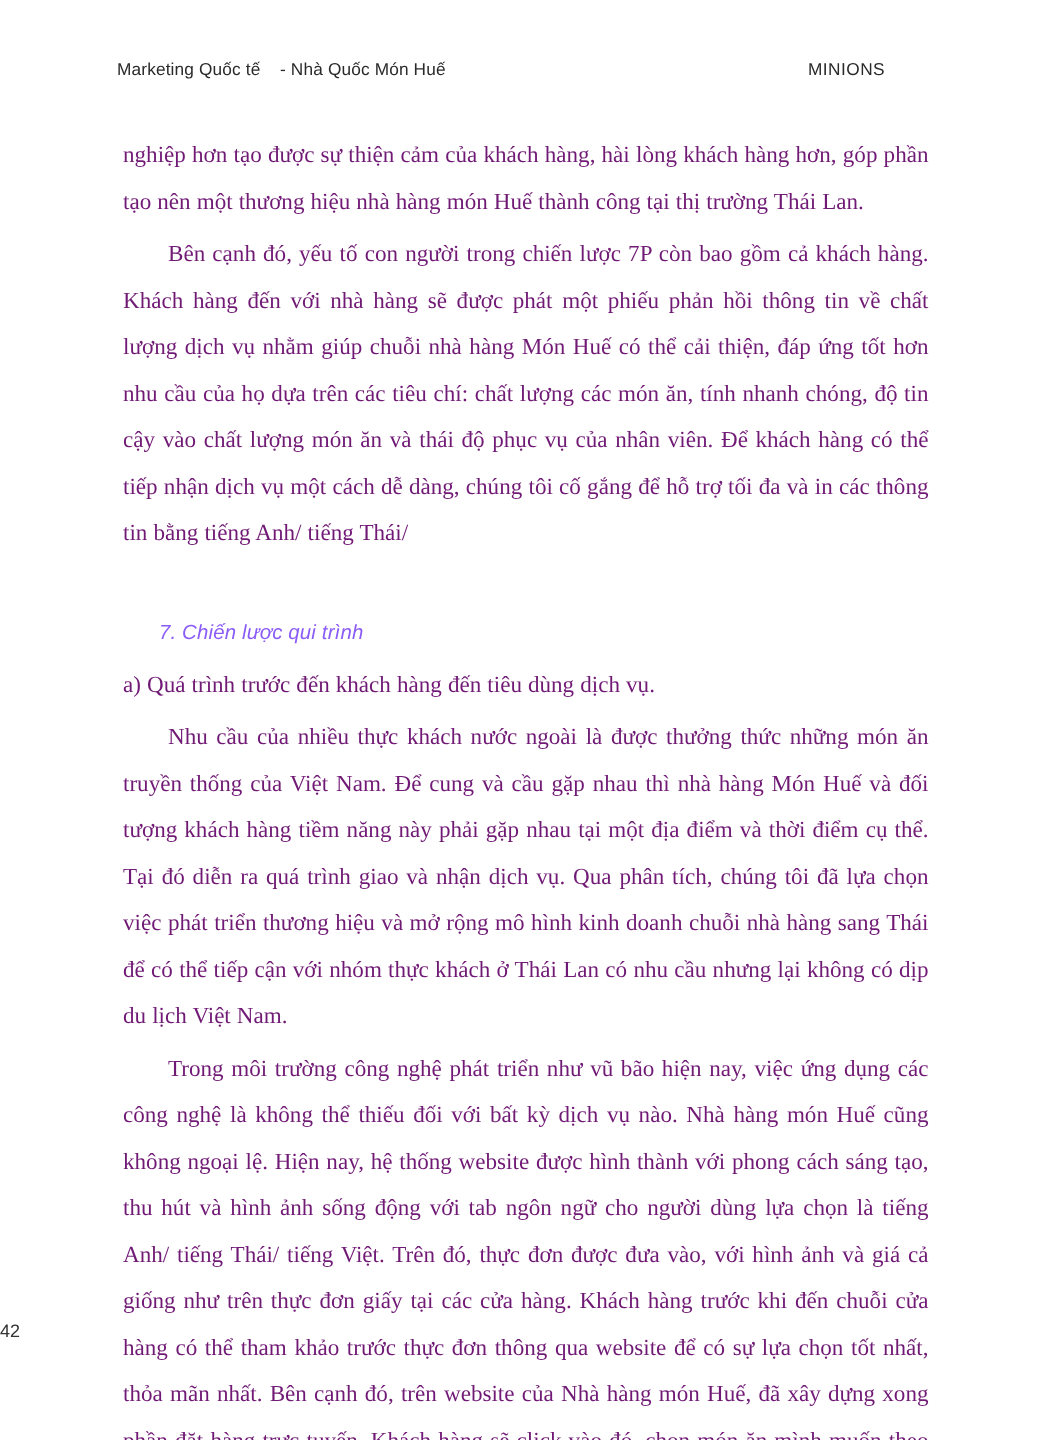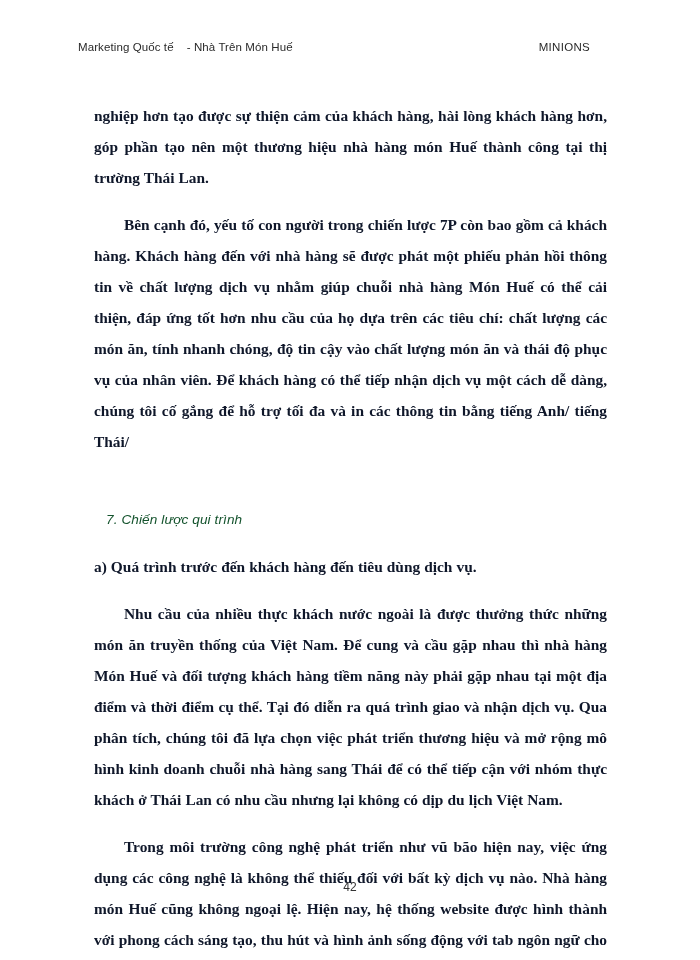--- a/index.html
+++ b/index.html
@@ -48,78 +48,77 @@
   }
 
   
   .body-block {
     position: absolute;
     left: 78px;
     top: 84px;
     width: 545px;
   }
   p.para {
-    margin: 16px;
+    margin: 4px;
     font-family: "Liberation Serif", "DejaVu Serif", serif;
     font-size: 15.4px;
     line-height: 31px;
-    color: #0f172a;
+    color: #701a75;
     text-align: justify;
     text-indent: 30px;
     text-justify: inter-word;
     word-spacing: 0.2px;
-    font-weight: bold;
   }
   p.para.no-indent {
     text-indent: 0;
   }
   p.para.flush {
     text-align: left;
   }
   
   .sans-tail {
     font-family: "Liberation Sans", "DejaVu Sans", sans-serif;
     font-size: 13.4px;
   }
   h3.section-heading {
     margin: 0;
     padding-left: 28px;
     font-family: "Liberation Sans", "DejaVu Sans", sans-serif;
     font-style: italic;
     font-weight: normal;
     font-size: 13.6px;
     line-height: 31px;
-    color: #14532d;
+    color: #8b5cf6;
     letter-spacing: 0.1px;
   }
   .spacer-line {
     height: 31px;
   }
 
   
   .page-footer {
     position: absolute;
     left: 0;
     top: 880px;
     width: 700px;
-    text-align: center;
+    text-align: left;
     font-family: "Liberation Sans", "DejaVu Sans", sans-serif;
     font-size: 12px;
     color: #333333;
   }
 </style>
 </head>
 <body>
 
 <div class="page">
 
   <div class="page-header">
     <span class="header-left">
       <span class="header-title-main">Marketing Quốc tế</span>
-      <span class="header-title-sub">- Nhà Trên Món Huế</span>
+      <span class="header-title-sub">- Nhà Quốc Món Huế</span>
     </span>
     <span class="header-right">MINIONS</span>
   </div>
 
   <div class="body-block">
 
     <p class="para no-indent">nghiệp hơn tạo được sự thiện cảm của khách hàng, hài lòng khách hàng hơn, góp phần tạo nên một thương hiệu nhà hàng món Huế thành công tại thị trường Thái Lan.</p>
 
     <p class="para">Bên cạnh đó, yếu tố con người trong chiến lược 7P còn bao gồm cả khách hàng. Khách hàng đến với nhà hàng sẽ được phát một phiếu phản hồi thông tin về chất lượng dịch vụ nhằm giúp chuỗi nhà hàng Món Huế có thể cải thiện, đáp ứng tốt hơn nhu cầu của họ dựa trên các tiêu chí: chất lượng các món ăn, tính nhanh chóng, độ tin cậy vào chất lượng món ăn và thái độ phục vụ của nhân viên. Để khách hàng có thể tiếp nhận dịch vụ một cách dễ dàng, chúng tôi cố gắng để hỗ trợ tối đa và in các thông tin bằng tiếng Anh/ tiếng Thái/</p>
 

